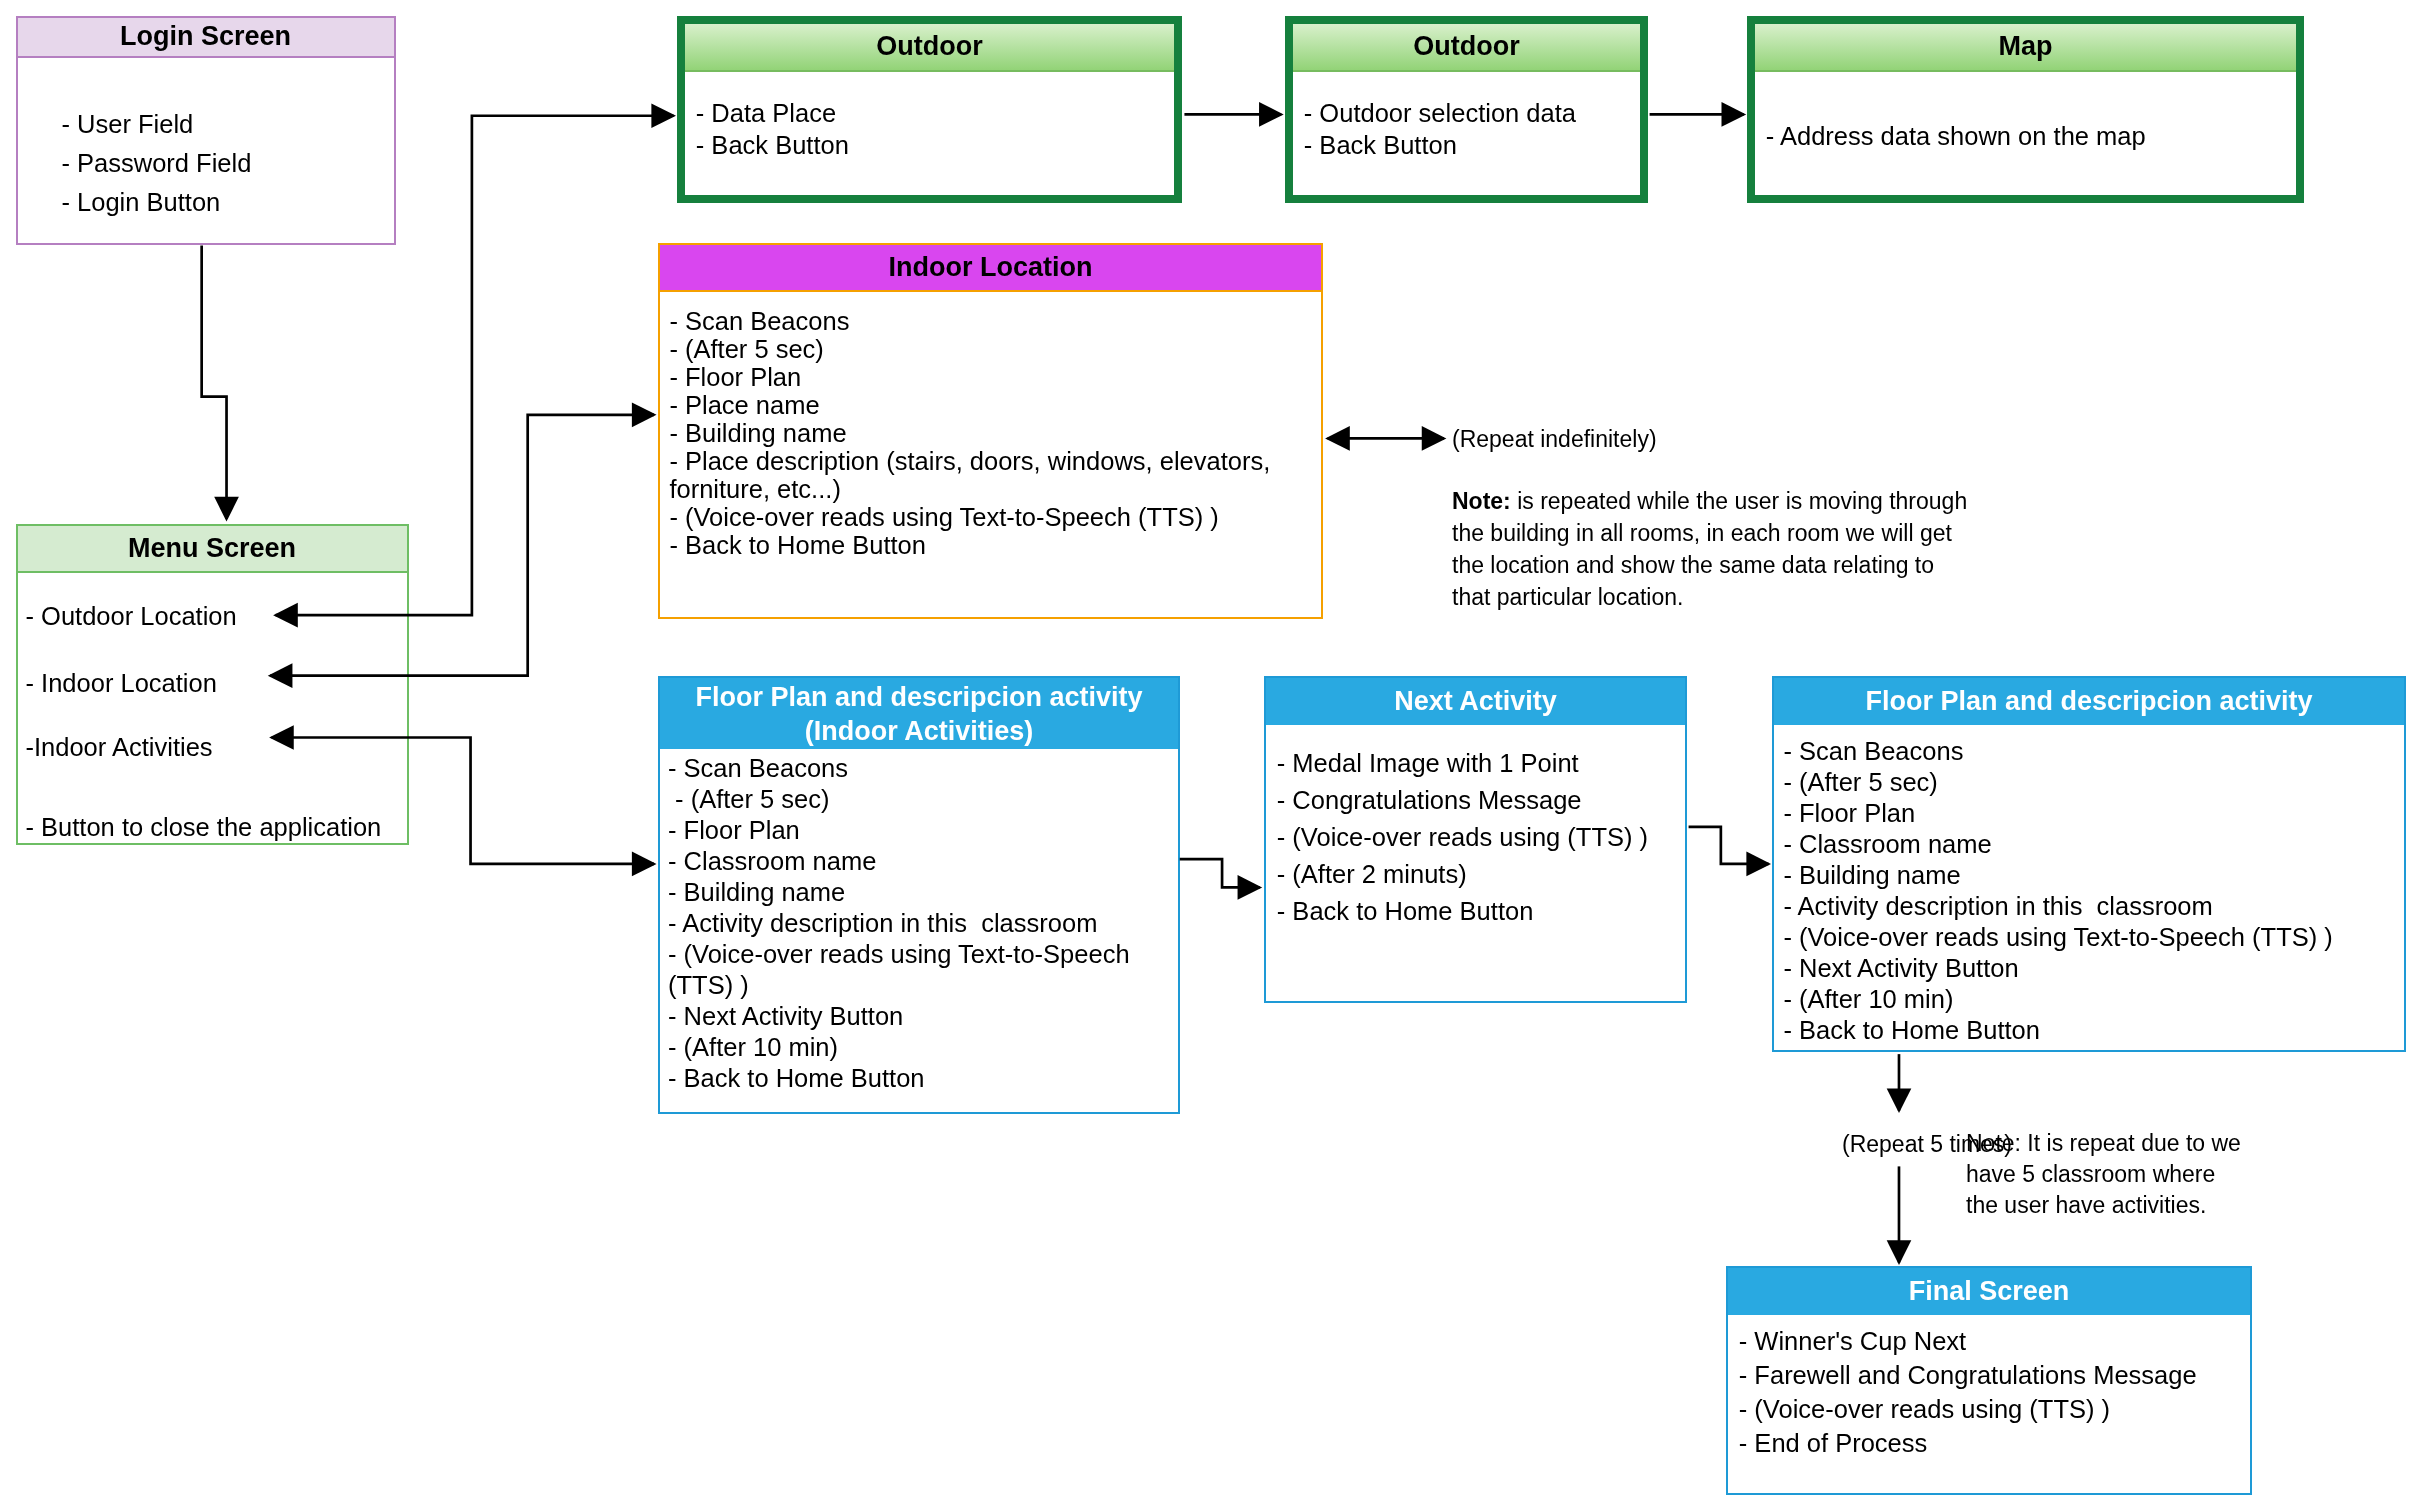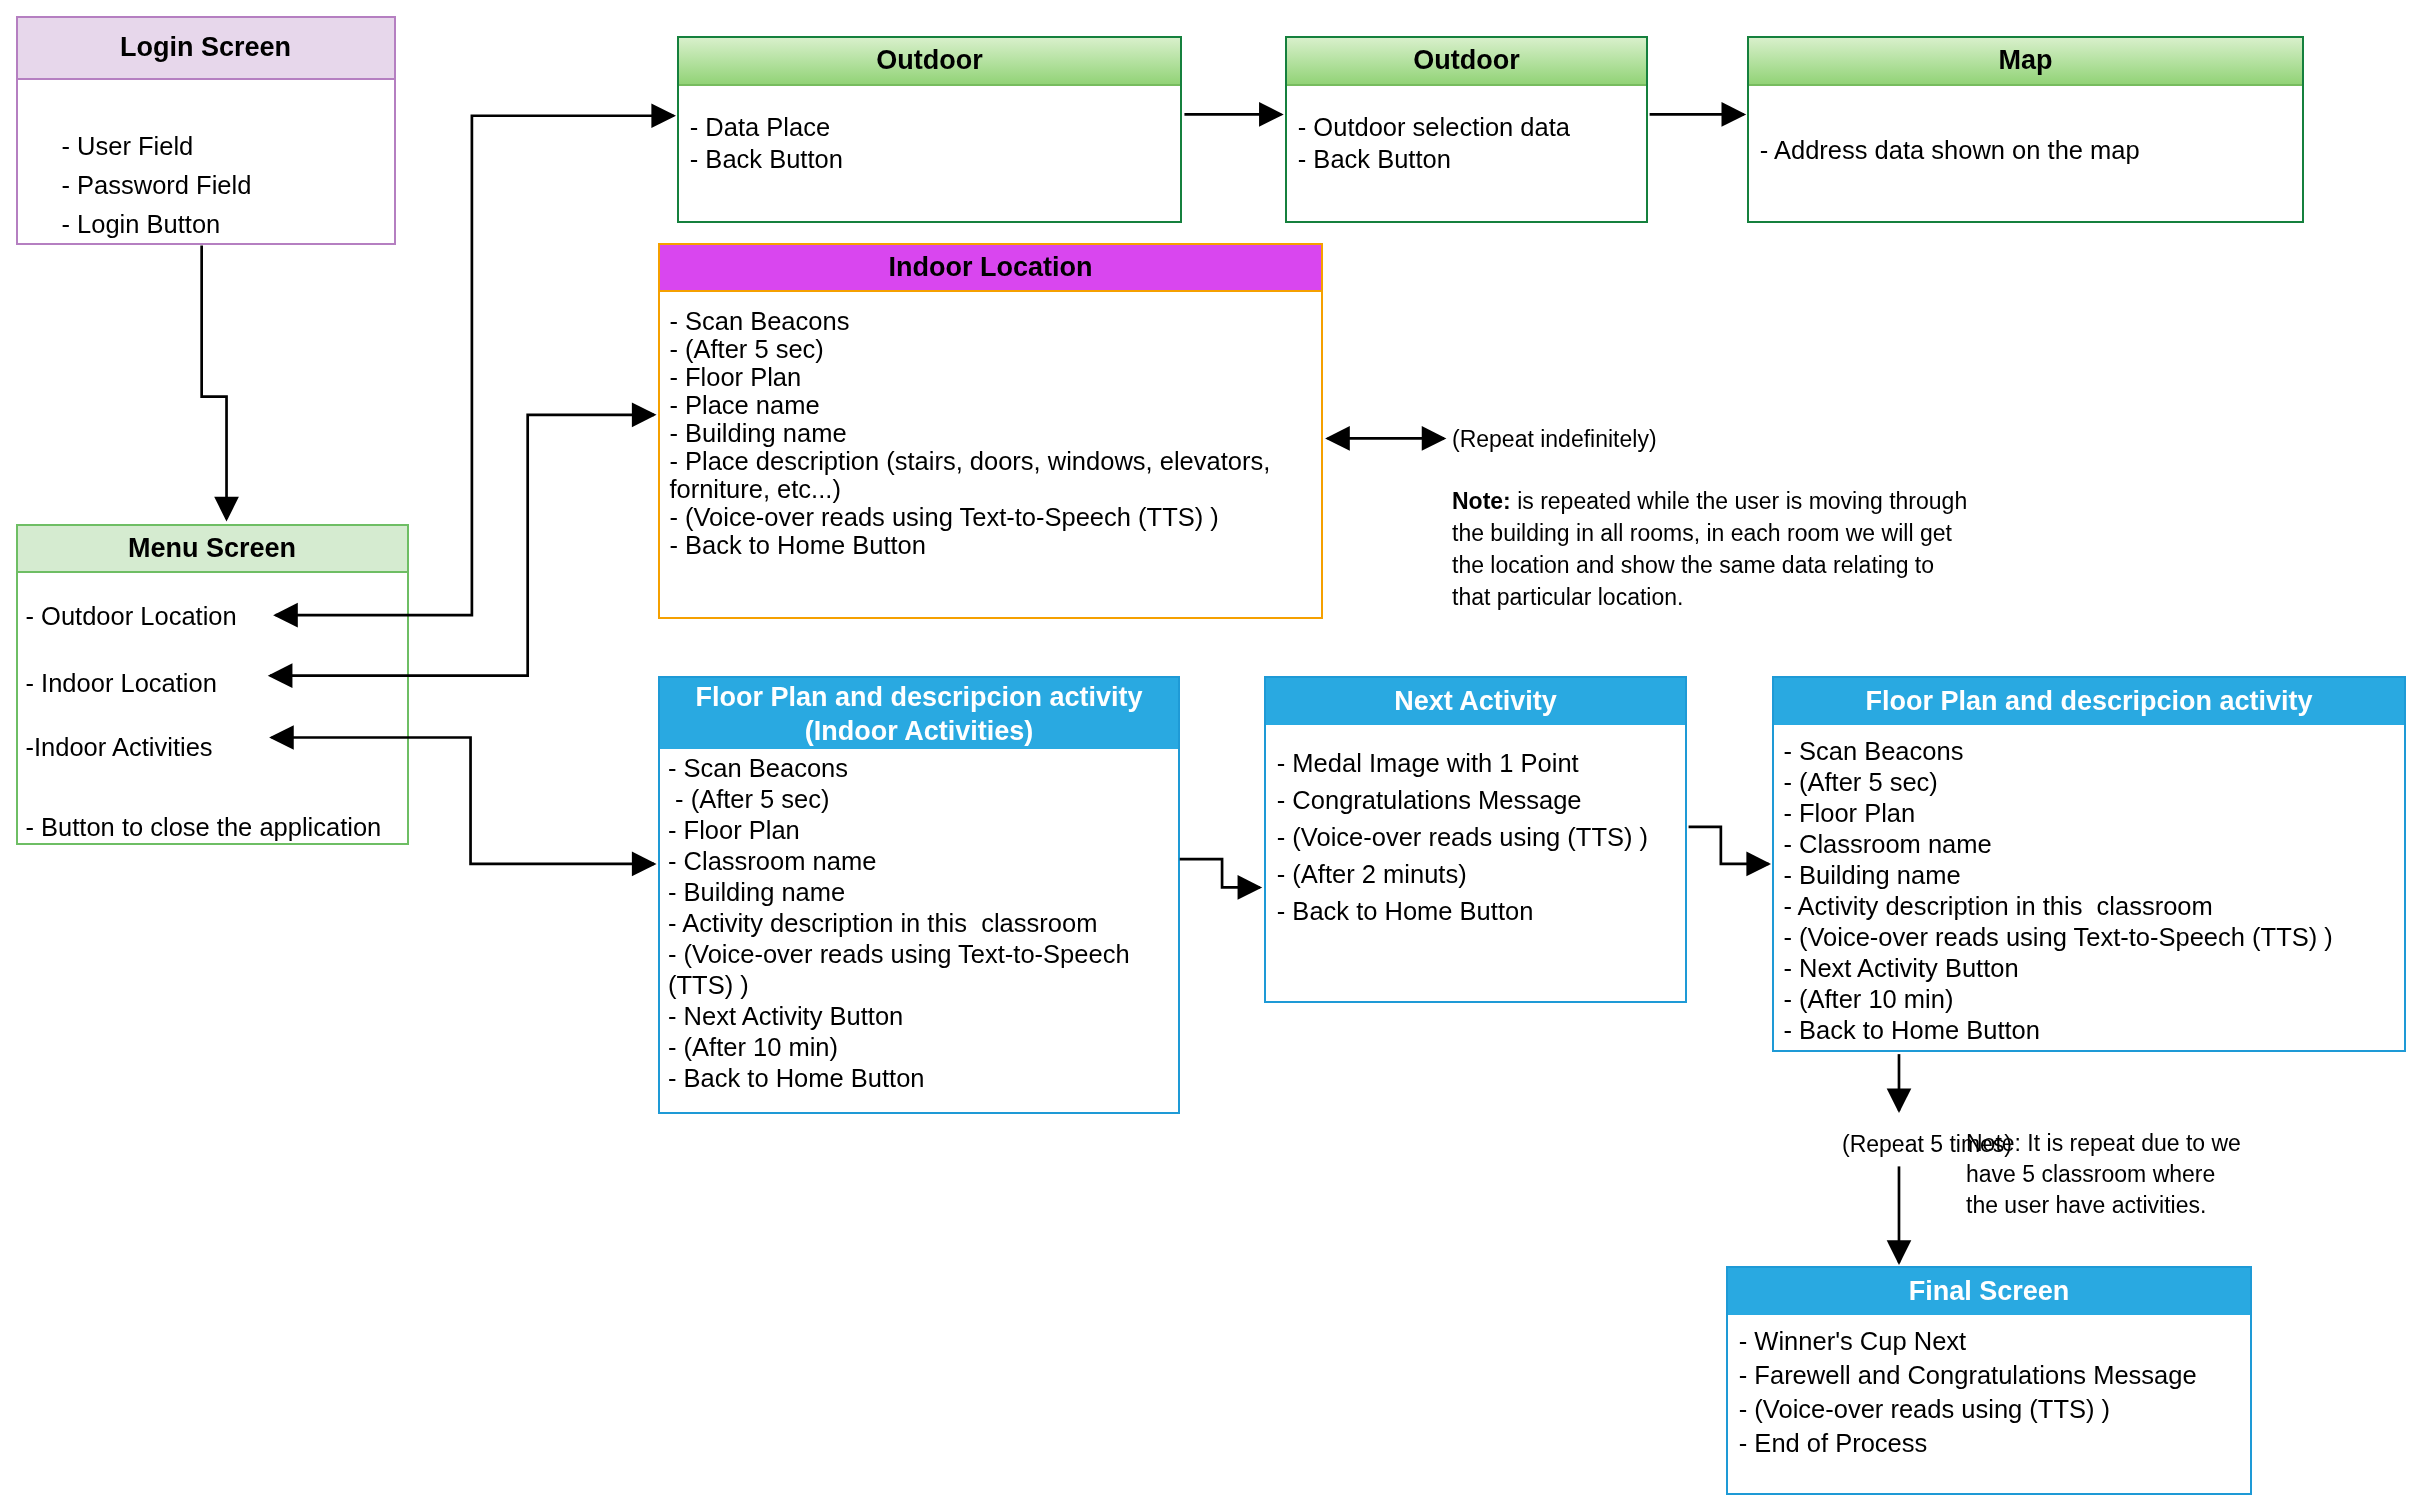--- a/index.html
+++ b/index.html
@@ -1,24 +1,24 @@
 <!DOCTYPE html>
 <html style="font-size:10.8px"><head>
 <meta charset="utf-8">
 <style>
   html,body{margin:0;padding:0;background:#ffffff;}
   #canvas{position:relative;width:2426px;height:1510px;background:#ffffff;overflow:hidden;
           font-family:"Liberation Sans", sans-serif;color:#000;}
   .box{position:absolute;background:#ffffff;box-sizing:border-box;}
   .hd{display:flex;align-items:center;justify-content:center;font-weight:bold;font-size:27px;box-sizing:border-box;text-align:center;}
   .purple{border:2px solid #B57FC1;}
-  .purple .hd{background:#E7D7EB;height:62px;border-bottom:2px solid #B57FC1;}
+  .purple .hd{background:#E7D7EB;height:40px;border-bottom:2px solid #B57FC1;}
   .greenflat{border:2px solid #6EBE64;}
   .greenflat .hd{background:#D5EBD0;height:47px;border-bottom:2px solid #6EBE64;}
-  .greengrad{border:2px solid #15803d;margin-top:20px;}
+  .greengrad{border:8px solid #15803d;}
   .greengrad .hd{background:linear-gradient(#D8F0CB,#92D377);height:48px;border-bottom:2px solid #77BC5F;}
   .orange{border:2px solid #F5A000;}
   .orange .hd{background:#d946ef;height:47px;border-bottom:2px solid #F5A000;}
   .blue{border:2.7px solid #1E9AD6;}
   .blue .hd{background:#29A9E1;color:#ffffff;border-bottom:none;height:47px;}
   .hd.two{height:71px;flex-direction:column;line-height:34px;padding-top:1.3px;}
   .bd{font-size:25.5px;box-sizing:border-box;}
   .ln{white-space:pre;}
   .login-bd{padding:28px 6.7px 0 44px;margin-top:19px;}  .login-bd .ln{line-height:39px;}
   .menu-bd{padding:27px 4px 0 8px;}    .menu-bd .ln{line-height:32px;}

